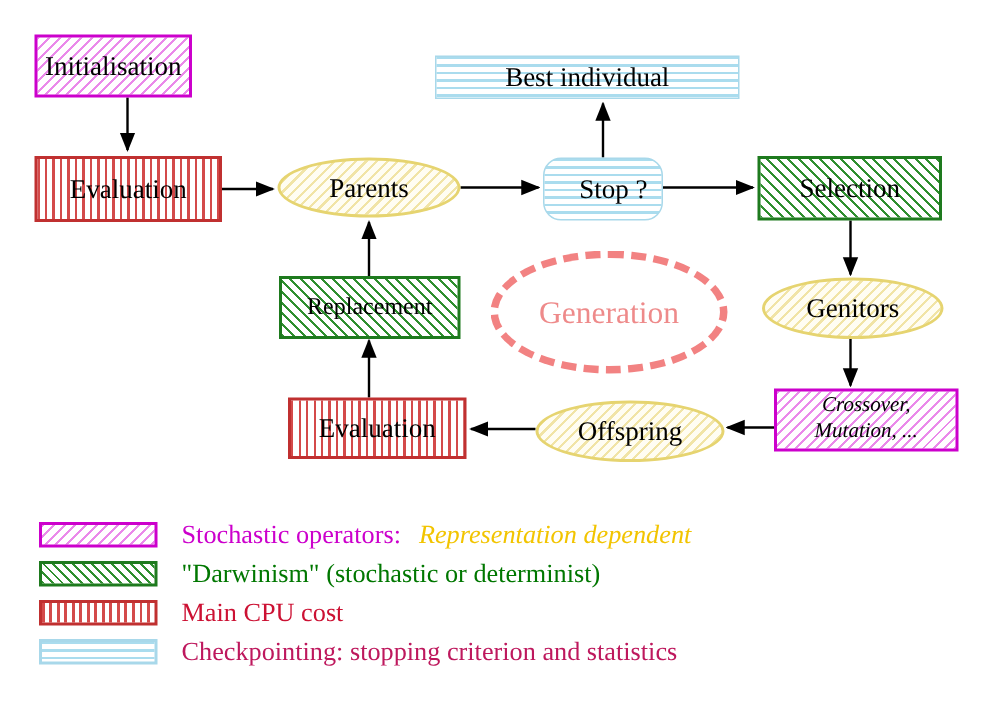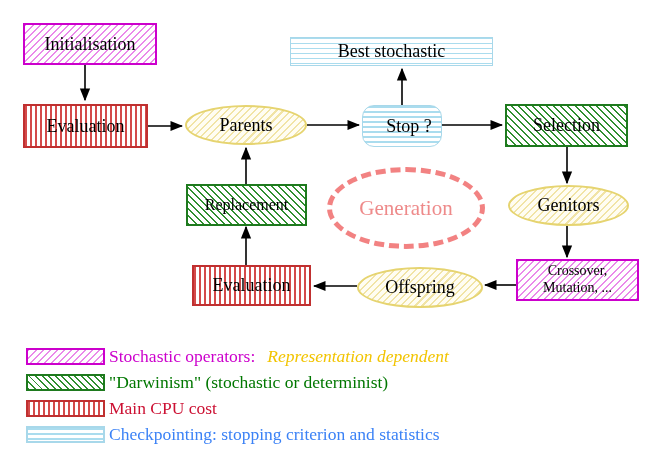--- a/index.html
+++ b/index.html
@@ -54,26 +54,26 @@
     position:absolute;left:26px;z-index:1;
     display:flex;align-items:center;height:20px;
   }
   .swatch{
     width:79px;height:17px;box-sizing:border-box;flex:none;
   }
   .sw-magenta{border:2px solid #cc00cc;background:repeating-linear-gradient(135deg,#ea8aea 0 1.4px,#fff 1.4px 5px);}
   .sw-green{border:2px solid #1e7a1e;background:repeating-linear-gradient(45deg,#2f8f2f 0 1.4px,#fff 1.4px 4.6px);}
   .sw-red{border:2px solid #c03030;background:repeating-linear-gradient(90deg,#d44a4a 0 1.7px,#fff 1.7px 5px);}
   .sw-cyan{border:2px solid #a8d8ea;background:repeating-linear-gradient(180deg,#aadcee 0 1.6px,#fff 1.6px 5px);}
-  .legend-text{margin-left:4px;font-size:17.5px;white-space:nowrap;}
+  .legend-text{margin-left:16px;font-size:17.5px;white-space:nowrap;}
   .lt-magenta{color:#cc00cc;}
   .lt-gold{color:#f2c400;margin-left:12px;font-style:italic;}
   .lt-green{color:#007700;}
   .lt-red{color:#cc1133;}
-  .lt-cyan{color:#3b82f6;}
+  .lt-cyan{color:#be185d;}
 </style>
 </head>
 <body>
 
 <div id="canvas">
 
   <svg id="arrows" width="662" height="471" viewBox="0 0 662 471">
     <defs>
       <marker id="ah" viewBox="0 0 10 10" refX="9" refY="5" markerWidth="8" markerHeight="8" orient="auto-start-reverse">
         <path d="M0,1 L10,5 L0,9 z" fill="#000"></path>
@@ -87,34 +87,34 @@
       <line x1="442" y1="125" x2="502" y2="125" marker-end="url(#ah)"></line>
       <line x1="567" y1="147" x2="567" y2="183" marker-end="url(#ah)"></line>
       <line x1="567" y1="226" x2="567" y2="257" marker-end="url(#ah)"></line>
       <line x1="516" y1="285" x2="485" y2="285" marker-end="url(#ah)"></line>
       <line x1="357" y1="286" x2="314" y2="286" marker-end="url(#ah)"></line>
       <line x1="246" y1="265" x2="246" y2="227" marker-end="url(#ah)"></line>
       <line x1="246" y1="184" x2="246" y2="148" marker-end="url(#ah)"></line>
     </g>
   </svg>
 
-  <div class="node hatch-magenta" style="left:23px;top:23px;width:134px;height:42px;">
+  <div class="node hatch-magenta" style="left:23px;top:23px;width:105px;height:42px;">
     <span class="lbl">Initialisation</span>
   </div>
 
   <div class="node hatch-red" style="left:23px;top:104px;width:125px;height:44px;">
     <span class="lbl">Evaluation</span>
   </div>
 
   <div class="node hatch-yellow" style="left:185px;top:105px;width:122px;height:40px;">
     <span class="lbl">Parents</span>
   </div>
 
   <div class="node hatch-cyan" style="left:290px;top:37px;width:203px;height:29px;">
-    <span class="lbl">Best stochastic</span>
+    <span class="lbl">Best individual</span>
   </div>
 
   <div class="node hatch-cyan rounded" style="left:362px;top:105px;width:80px;height:42px;">
     <span class="lbl">Stop ?</span>
   </div>
 
   <div class="node hatch-green" style="left:186px;top:184px;width:121px;height:42px;">
     <span class="lbl" style="font-size:16px;">Replacement</span>
   </div>
 
@@ -131,21 +131,21 @@
   </div>
 
   <div class="node hatch-red" style="left:192px;top:265px;width:119px;height:41px;">
     <span class="lbl">Evaluation</span>
   </div>
 
   <div class="node hatch-yellow" style="left:357px;top:267px;width:126px;height:41px;">
     <span class="lbl">Offspring</span>
   </div>
 
-  <div class="node hatch-magenta" style="left:516px;top:259px;width:123px;height:42px;flex-direction:column;">
+  <div class="node hatch-magenta" style="left:516px;top:259px;width:123px;height:42px;flex-direction:column;font-style:italic;">
     <span class="lbl-sm">Crossover,</span>
     <span class="lbl-sm">Mutation, ...</span>
   </div>
 
   <div class="legend-row" style="top:346px;">
     <div class="swatch sw-magenta"></div>
     <span class="legend-text lt-magenta">Stochastic operators:</span>
     <span class="legend-text lt-gold">Representation dependent</span>
   </div>
 

